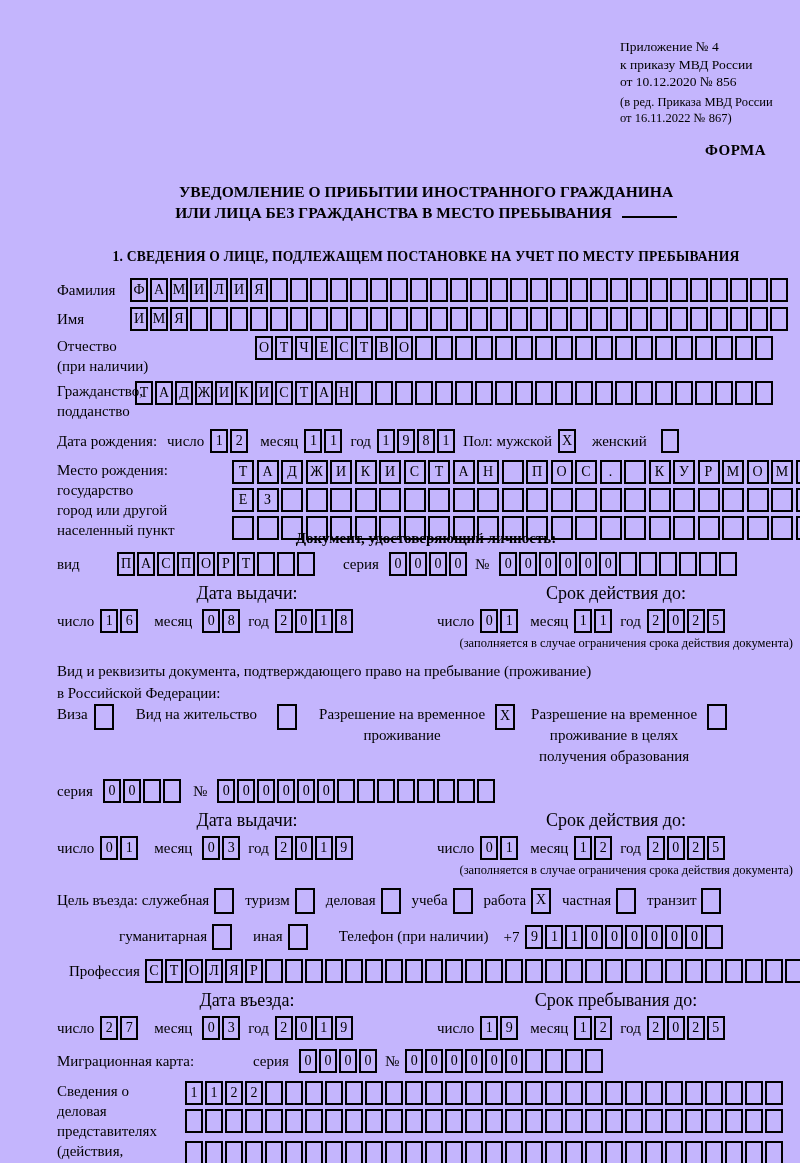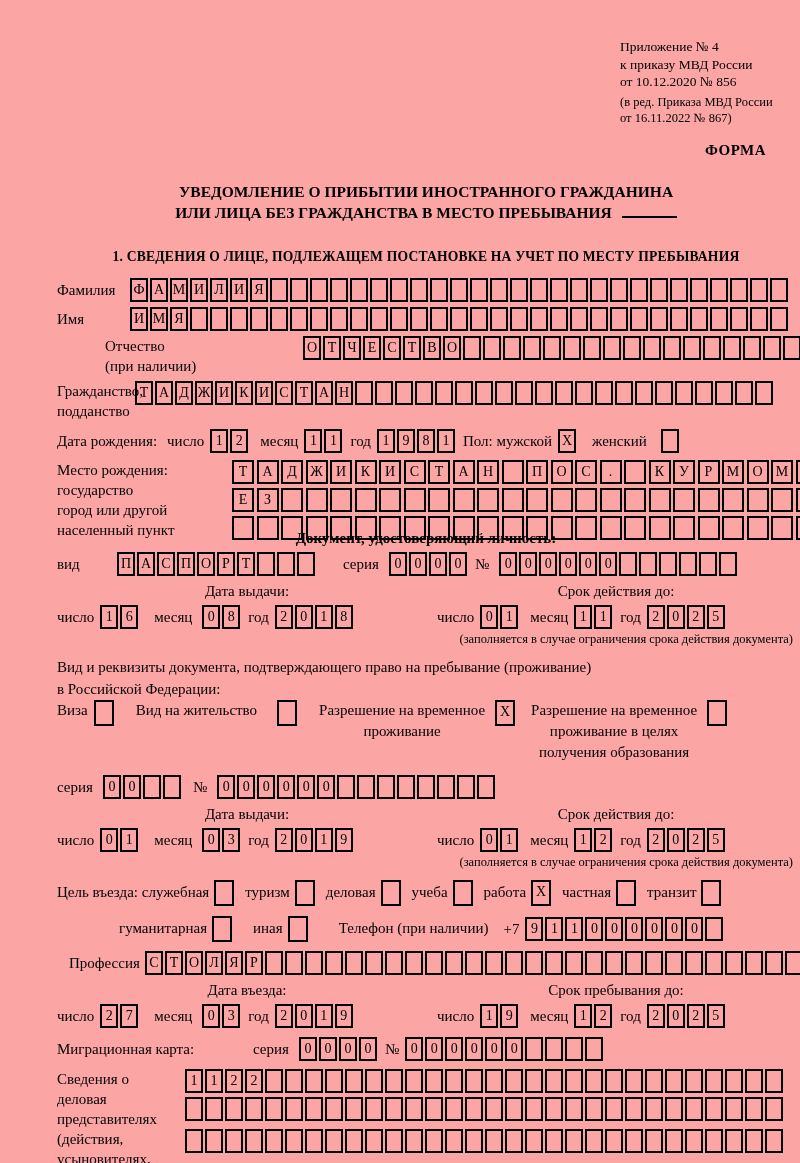--- a/index.html
+++ b/index.html
@@ -1,18 +1,18 @@
 <!DOCTYPE html>
 <html><head>
 <meta charset="utf-8">
 <style>
   * { margin:0; padding:0; box-sizing:border-box; }
   html,body { background:#e9e9e9; }
   .page {
-    width:800px; height:1163px; margin:0 auto; background:#fca5a5;
+    width:800px; height:1163px; margin:0 auto; background:#c4b5fd;
     font-family:"Liberation Serif","DejaVu Serif",serif; color:#000;
     padding:38px 3px 0 57px; overflow:hidden; position:relative;
   }
   .content { width:738px; }
 
   
   .appendix { margin-left:563px; font-size:13.5px; line-height:17.5px; }
   .revision { margin-left:563px; font-size:12.5px; line-height:16px; margin-top:3px; }
   .forma { margin-top:16px; margin-left:648px; font-weight:bold; font-size:15px; letter-spacing:.5px; }
 
@@ -29,38 +29,38 @@
   .cells { display:inline-flex; flex-wrap:nowrap; }
   .cell {
     display:inline-block; width:18px; height:24px; border:2px solid #000;
     margin-right:2px; text-align:center; font-size:14px; line-height:20px;
     font-family:"Liberation Serif",serif; flex:0 0 auto;
   }
   .cells.lg .cell { width:22px; height:24px; margin-right:2.5px; }
   .cells.cb .cell { width:20px; height:26px; }
 
   .w-surname { width:73px; }
-  .w-patron  { width:198px;margin-left:48px; }
+  .w-patron  { width:198px; }
   .w-citizen { width:78px; }
   .w-place   { width:148px; line-height:20.5px; }
   .w-reps    { width:128px; line-height:19.5px; }
 
   .inline-lbl { line-height:24px; white-space:nowrap; }
   .gap6 { margin-left:6px; } .gap10 { margin-left:10px; } .gap14 { margin-left:14px; }
   .gap20 { margin-left:20px; } .gap26 { margin-left:26px; }
 
   .stack > div { margin-top:4px; }
   .stack > div:first-child { margin-top:0; }
 
   .center-bold { margin-top:8px; text-align:center; font-weight:bold; font-size:15px; }
 
   .two-col { display:flex; margin-top:7px; font-size:15px; }
   .col-a { flex:0 0 380px; }
   .col-b { flex:1 1 auto; }
-  .col-head { text-align:center; font-size:15px; }
+  .col-head { text-align:center; font-size:18px; }
   .daterow { display:flex; align-items:flex-start; margin-top:3px; }
 
   .note { font-size:12.5px; text-align:right; margin-top:3px; padding-right:2px; }
 
   .intro { margin-top:9px; font-size:15px; line-height:22px; }
 
   .opts { display:flex; align-items:flex-start; font-size:15px; }
   .opt { display:flex; align-items:flex-start; }
   .opt-label { line-height:21px; }
   .opt-label.ml { white-space:pre-line; text-align:center; }

